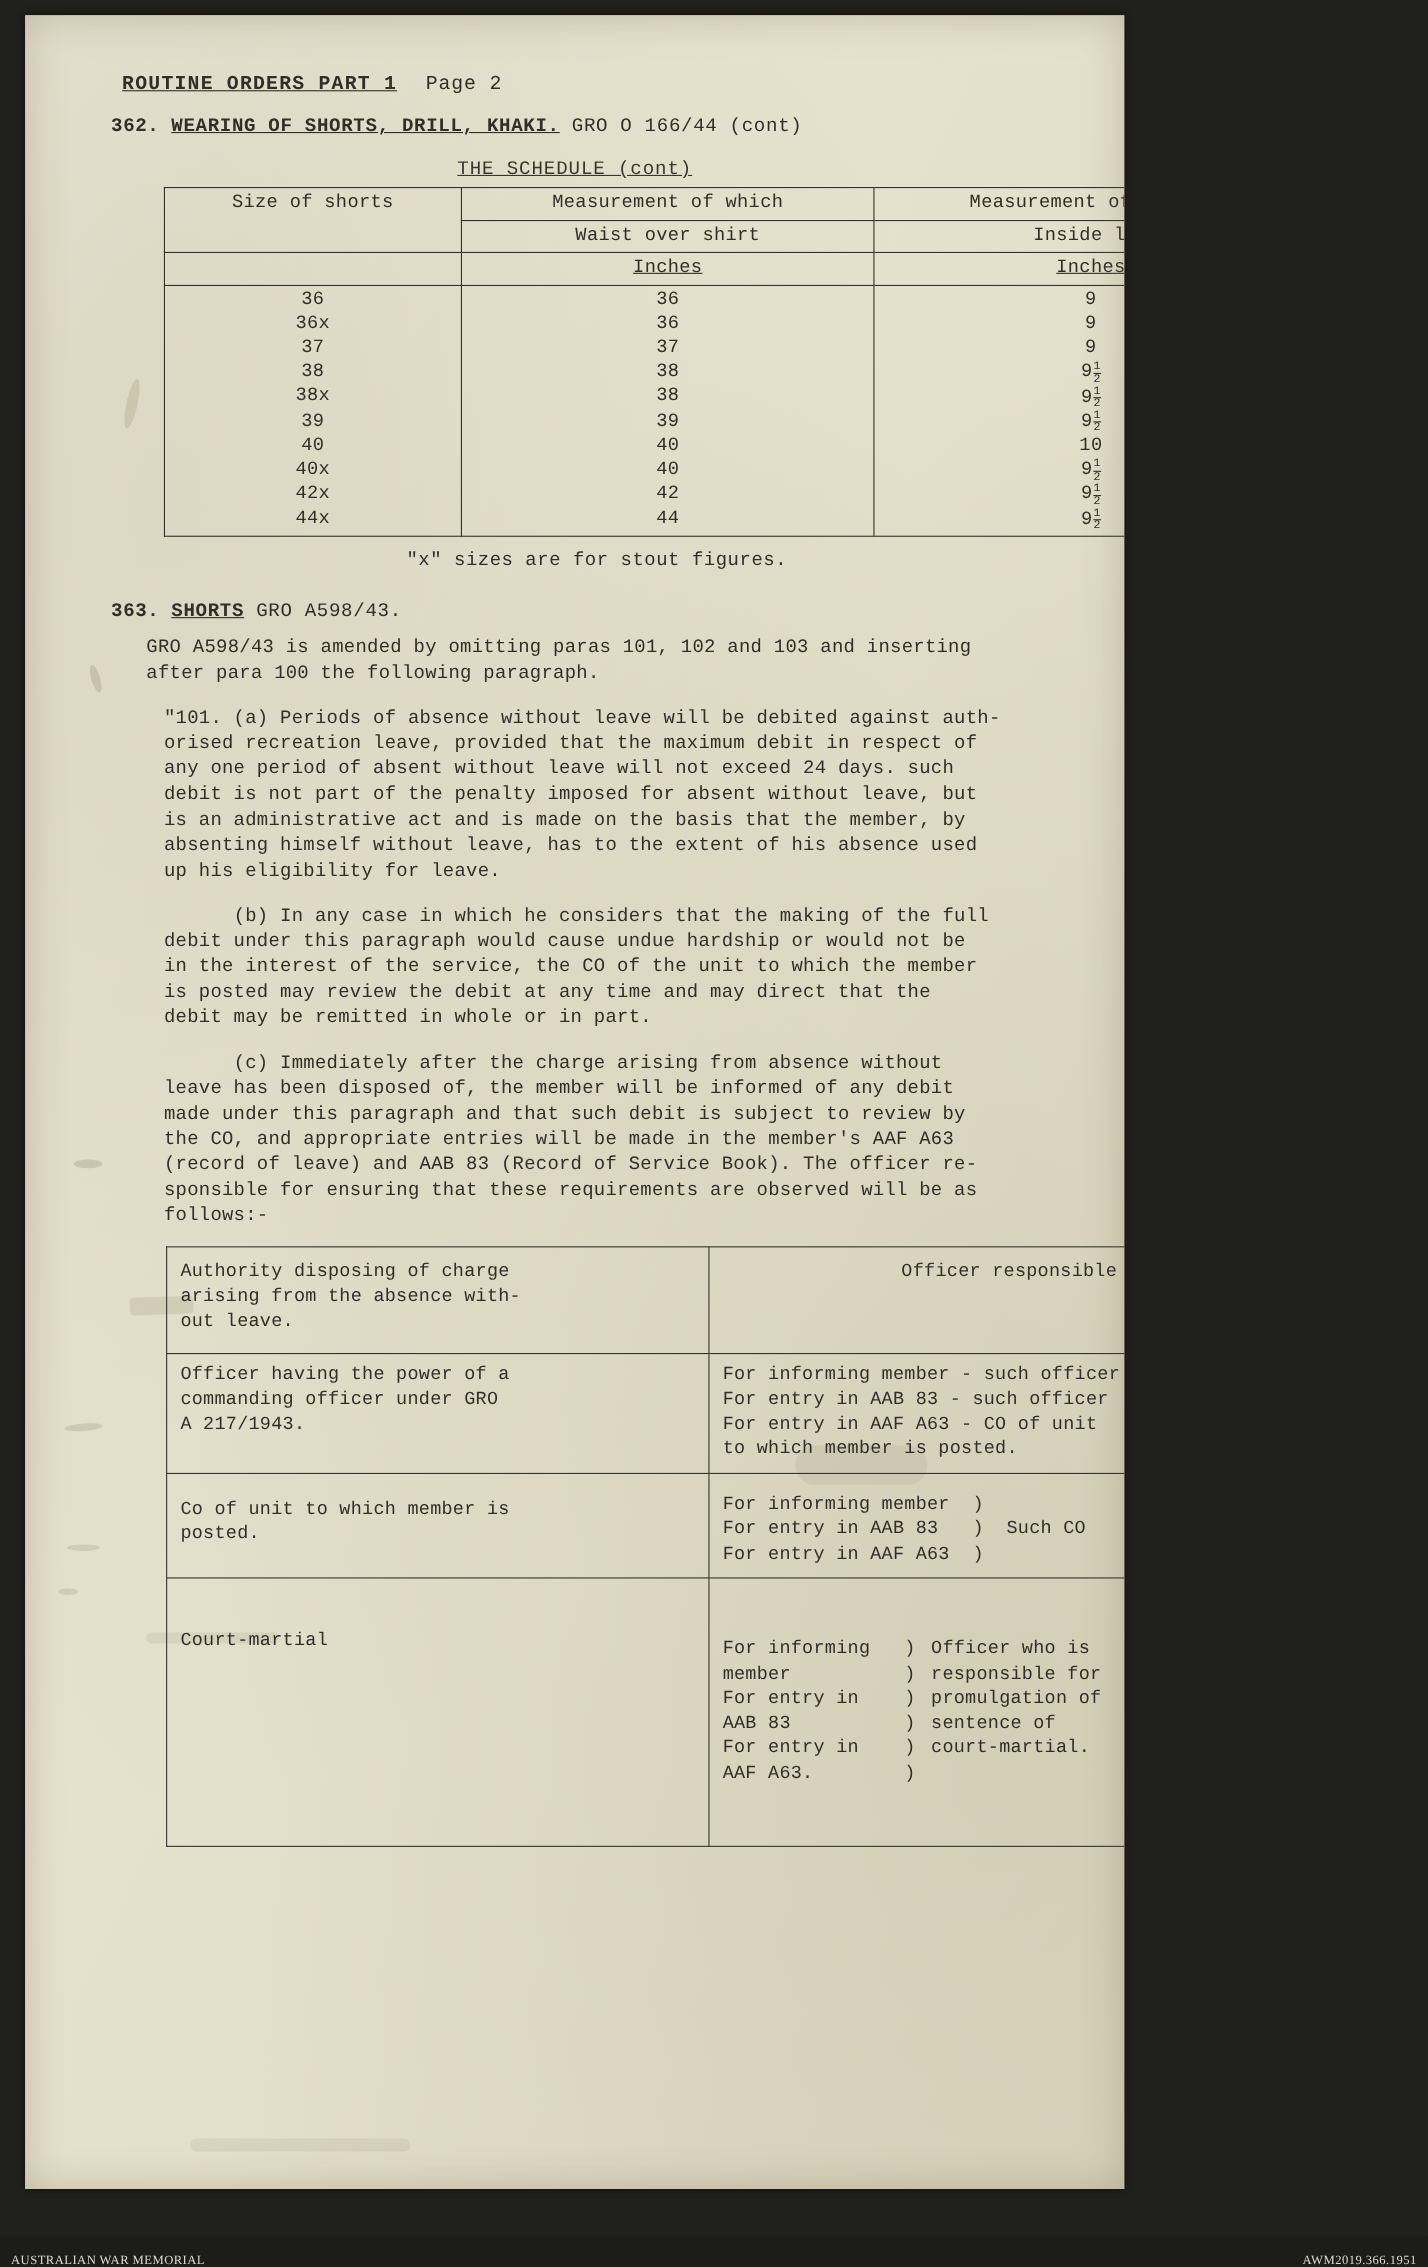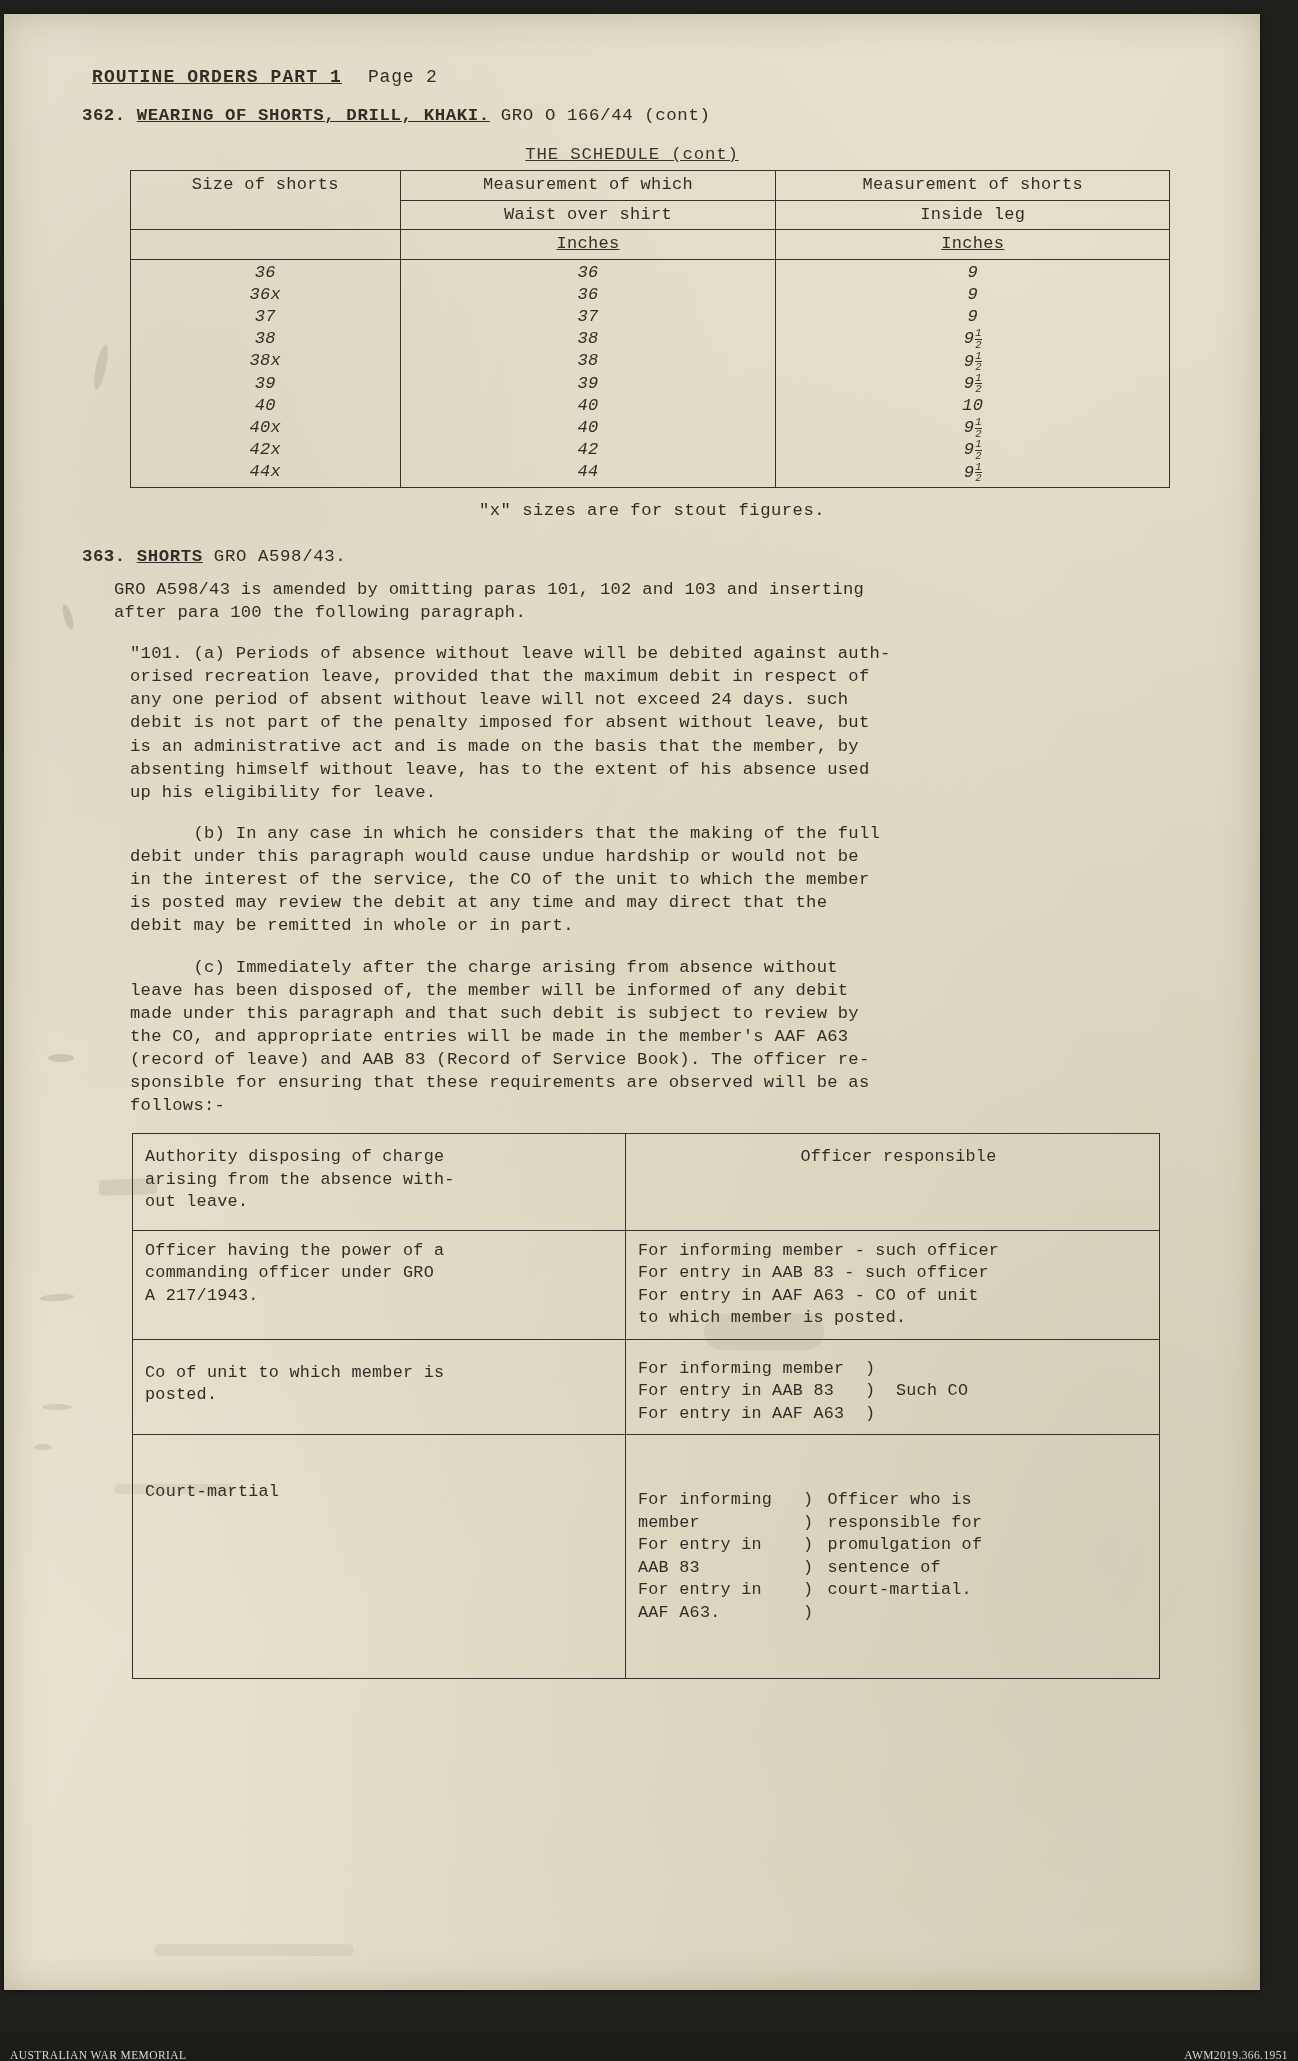--- a/index.html
+++ b/index.html
@@ -18,23 +18,23 @@
   
   .scan-frame {
     position: absolute;
     inset: 0;
     background: #20201d;
   }
 
   
   .page {
     position: absolute;
-    left: 4px;
+    left: 23px;
     top: 14px;
-    width: 1256px;
+    width: 999px;
     height: 1976px;
     background: #e8e4d2;
     background-image:
       radial-gradient(ellipse at 12% 22%, rgba(160,150,120,0.18), rgba(160,150,120,0) 55%),
       radial-gradient(ellipse at 88% 78%, rgba(150,140,110,0.16), rgba(150,140,110,0) 60%),
       linear-gradient(115deg, #ece8d7 0%, #e6e1cd 45%, #ded8c2 100%);
     box-shadow: 0 0 6px rgba(0,0,0,0.6);
     color: #2a2721;
     overflow: hidden;
   }
@@ -104,21 +104,21 @@
     margin-top: 34px;
   }
   .ctr { text-align: center; }
   .shorts-head td { padding: 6px 6px; }
   .sub-head td { padding: 4px 6px; }
   .units td { padding: 2px 6px 0 6px; border-top: none; border-bottom: none; }
   .data-cell {
     border-top: none !important;
     padding-top: 2px !important;
   }
-  .rowlist { line-height: 1.30; font-style: italic; }
+  .rowlist { line-height: 1.30; }
   .rowlist div { white-space: pre; }
 
   .frac {
     display: inline-block;
     vertical-align: -0.42em;
     font-size: 0.62em;
     line-height: 1;
     text-align: center;
     margin-left: 1px;
   }

